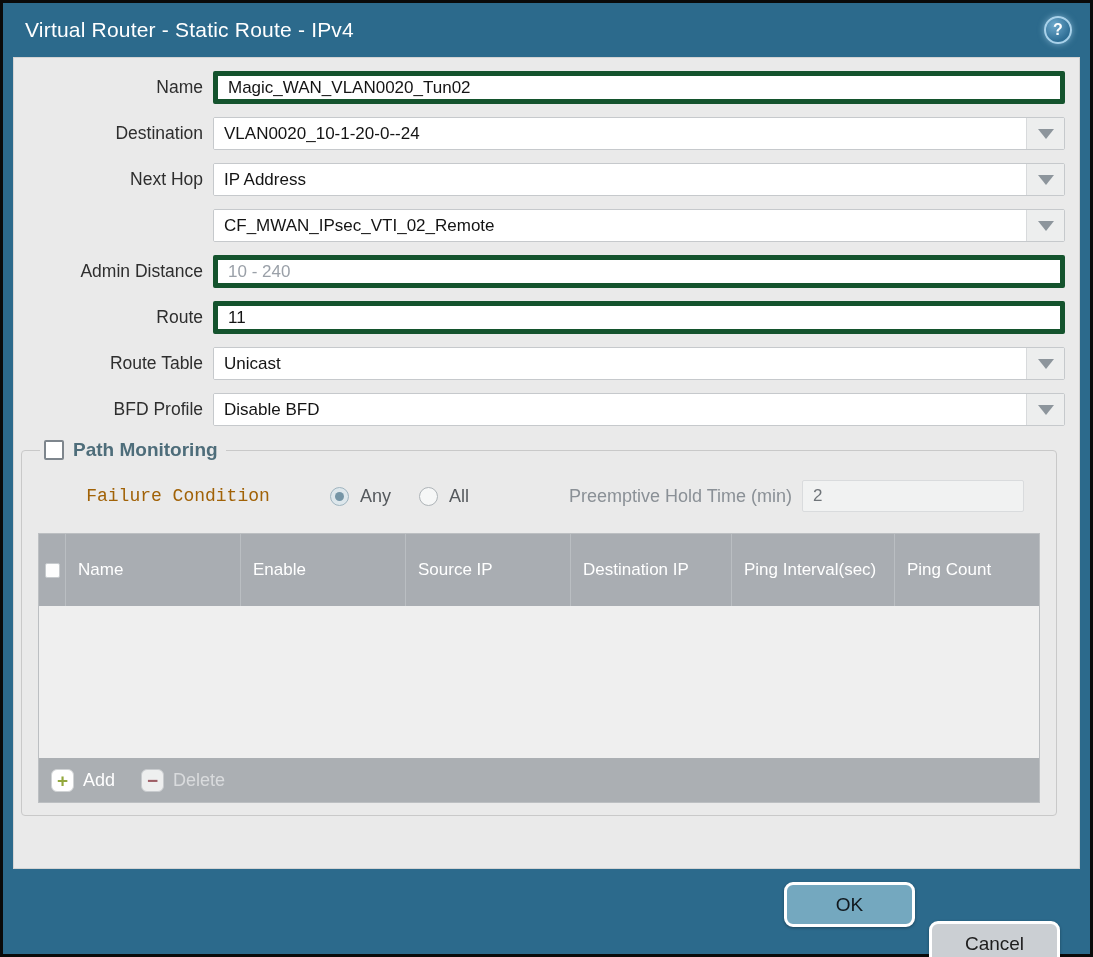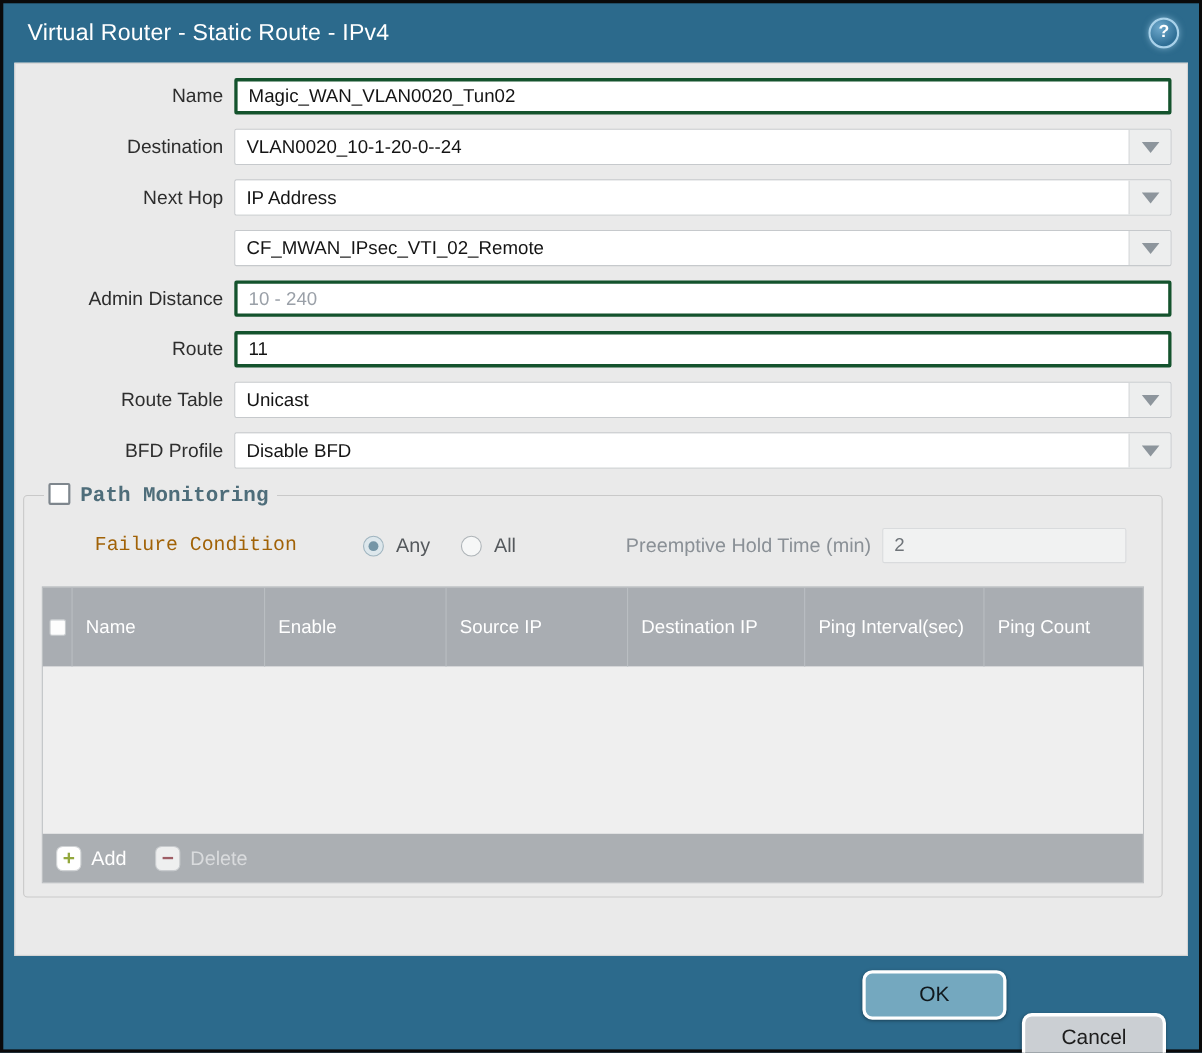--- a/index.html
+++ b/index.html
@@ -45,21 +45,21 @@
   .form-row { display: flex; align-items: center; margin-bottom: 13px; }
   .form-row .lbl {
     width: 199px; flex: 0 0 199px;
     text-align: right; padding-right: 10px;
     color: #2e2e2e; font-size: 17.5px;
   }
   .field { flex: 1; height: 33px; position: relative; }
 
   input.text {
     width: 100%; height: 33px;
-    border: 3px solid #14532d; border-radius: 2px;
+    border: 5px solid #14532d; border-radius: 2px;
     background: #ffffff; color: #141414;
     font-family: "Liberation Sans", sans-serif; font-size: 17px;
     padding: 0 10px; outline: none;
   }
   input.text::placeholder { color: #9aa0a8; }
 
   .combo {
     display: flex; height: 33px;
     border: 1px solid #c6c9cc; border-radius: 2px;
     background: #ffffff; overflow: hidden;
@@ -84,22 +84,22 @@
     border-top: 10px solid #8d959c;
   }
 
   
   fieldset.pm {
     margin: 6px 8px 0 7px;
     border: 1px solid #c9c9c9; border-radius: 4px;
     padding: 6px 16px 12px 16px;
   }
   fieldset.pm legend {
-    display: flex; gap: 9px;
-    padding: 0 8px 0 4px; margin-left: 2px; font-family: Liberation Mono, monospace;
+    display: flex; align-items: center; gap: 9px;
+    padding: 0 8px 0 4px; margin-left: 2px;
   }
   .pm-checkbox {
     width: 20px; height: 20px;
     border: 2px solid #7e868d; border-radius: 2px;
     background: #ffffff; cursor: pointer;
   }
   .pm-title { color: #4e6d7a; font-size: 19px; font-weight: bold; }
 
   .cond-row {
     display: flex; align-items: center;

